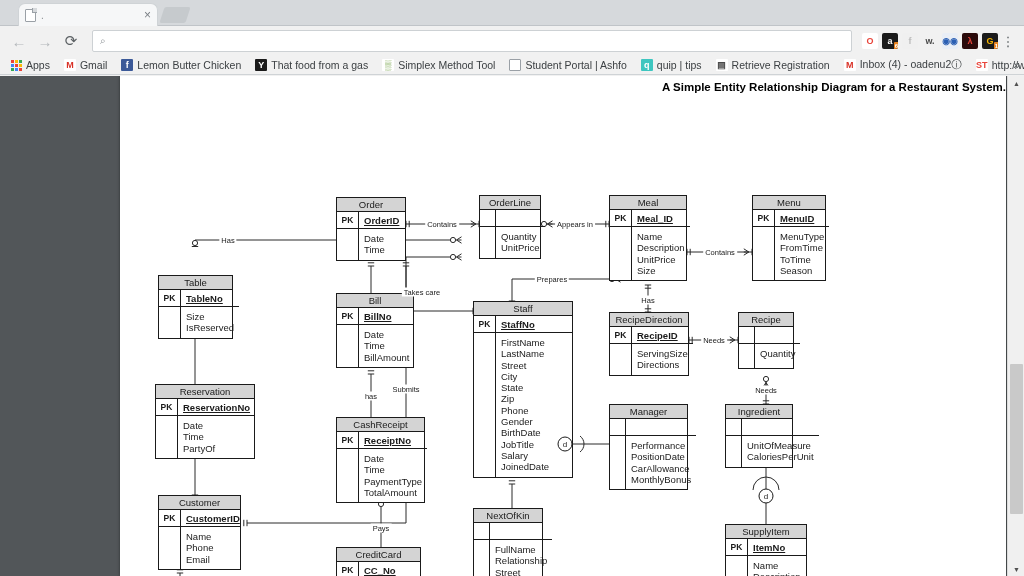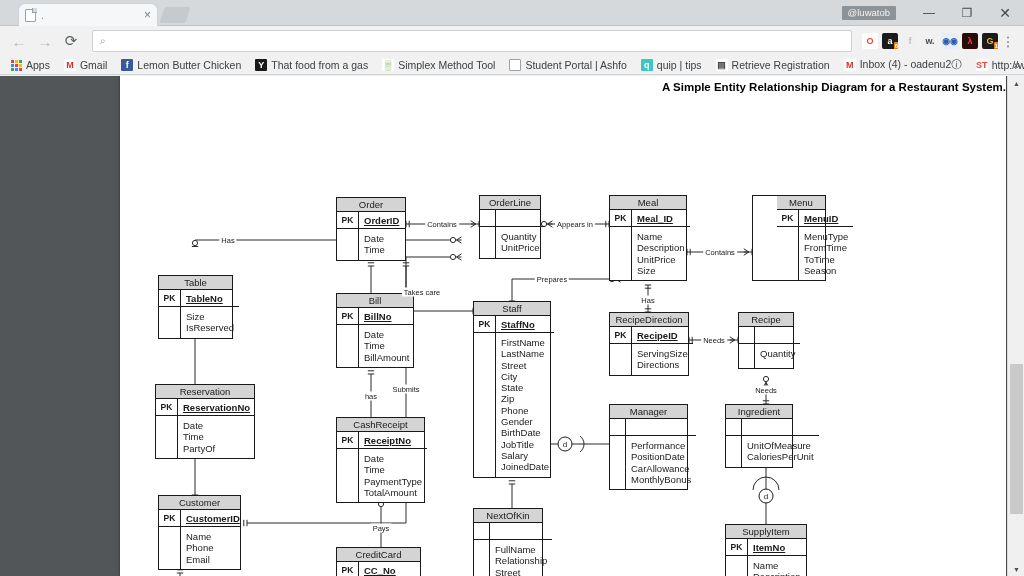--- a/index.html
+++ b/index.html
@@ -168,26 +168,20 @@
 
 <div id="browser">
 
   <div class="tabstrip">
     <div class="tab">
       <span class="favicon"></span>
       <span class="tab-title">.</span>
       <span class="tab-close">×</span>
     </div>
     <div class="newtab"></div>
-    <div class="win-controls">
-      <span class="profile-chip">@luwatob</span>
-      <span class="win-btn">—</span>
-      <span class="win-btn">❐</span>
-      <span class="win-btn close">✕</span>
-    </div>
   </div>
 
   <div class="toolbar">
     <span class="nav-btn">←</span>
     <span class="nav-btn">→</span>
     <span class="nav-btn active reload">⟳</span>
     <div class="omnibox">
       <span class="mag">⌕</span>
       <input placeholder="" style="">
     </div>
@@ -418,21 +412,21 @@
                 <div class="pk-cell">Meal_ID</div>
                 <div class="e-attrs">
                   <div>Name</div>
                   <div>Description</div>
                   <div>UnitPrice</div>
                   <div>Size</div>
                 </div>
               </div>
             </div>
           </div>
-          <div class="entity" style="left: 632px; top: 119px; width: 74px; padding-left: 24px;">
+          <div class="entity" style="left: 632px; top: 119px; width: 74px;">
             <div class="e-head">Menu</div>
             <div class="e-body">
               <div class="e-keycol" style="width: 22px;">
                 <div class="pk-cell">PK</div>
                 <div class="fill"></div>
               </div>
               <div class="e-valcol">
                 <div class="pk-cell">MenuID</div>
                 <div class="e-attrs">
                   <div>MenuType</div>
@@ -469,21 +463,21 @@
               <div class="e-valcol">
                 <div class="pk-cell">BillNo</div>
                 <div class="e-attrs">
                   <div>Date</div>
                   <div>Time</div>
                   <div>BillAmount</div>
                 </div>
               </div>
             </div>
           </div>
-          <div class="entity" style="left: 353px; top: 225px; width: 78px;">
+          <div class="entity" style="left: 353px; top: 225px; width: 100px;">
             <div class="e-head">Staff</div>
             <div class="e-body">
               <div class="e-keycol" style="width: 22px;">
                 <div class="pk-cell">PK</div>
                 <div class="fill"></div>
               </div>
               <div class="e-valcol">
                 <div class="pk-cell">StaffNo</div>
                 <div class="e-attrs">
                   <div>FirstName</div>

